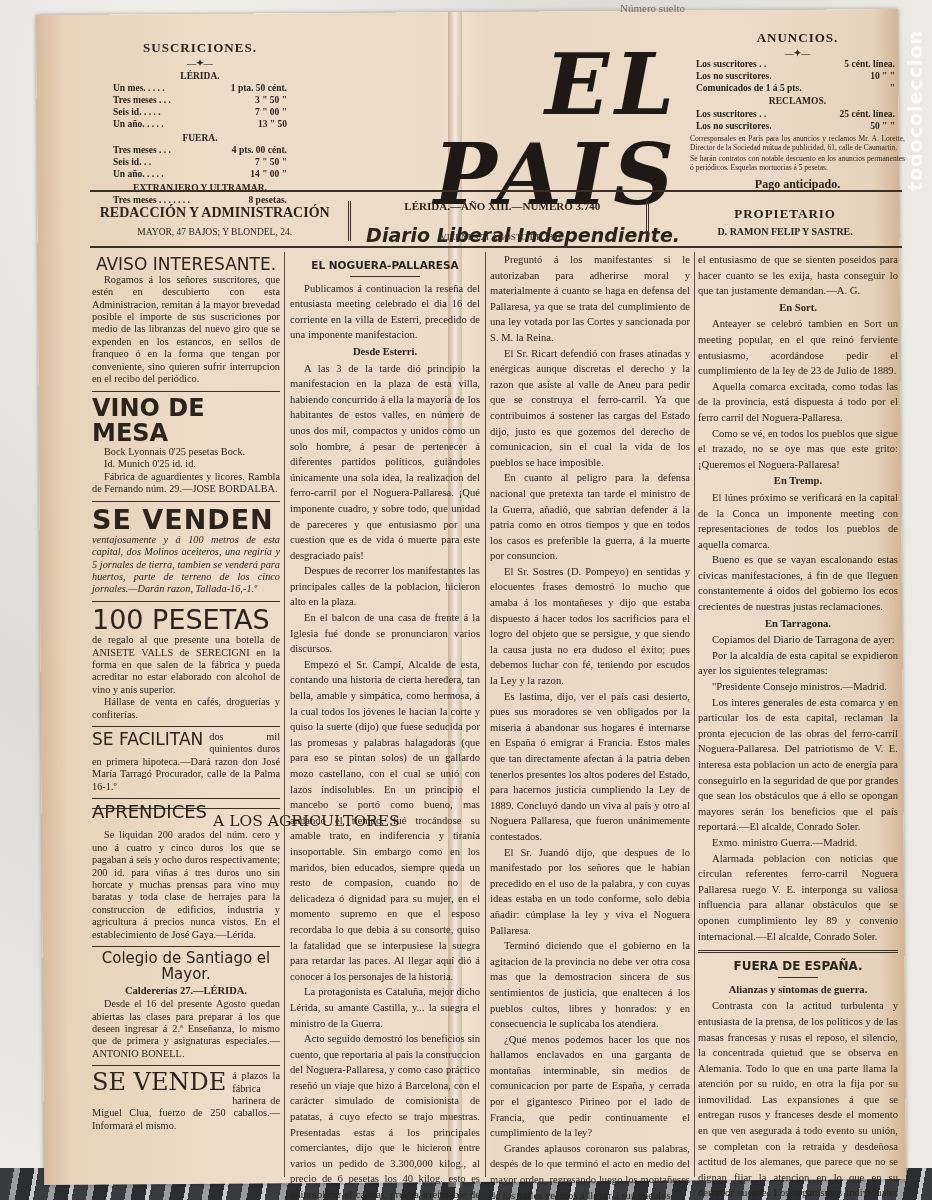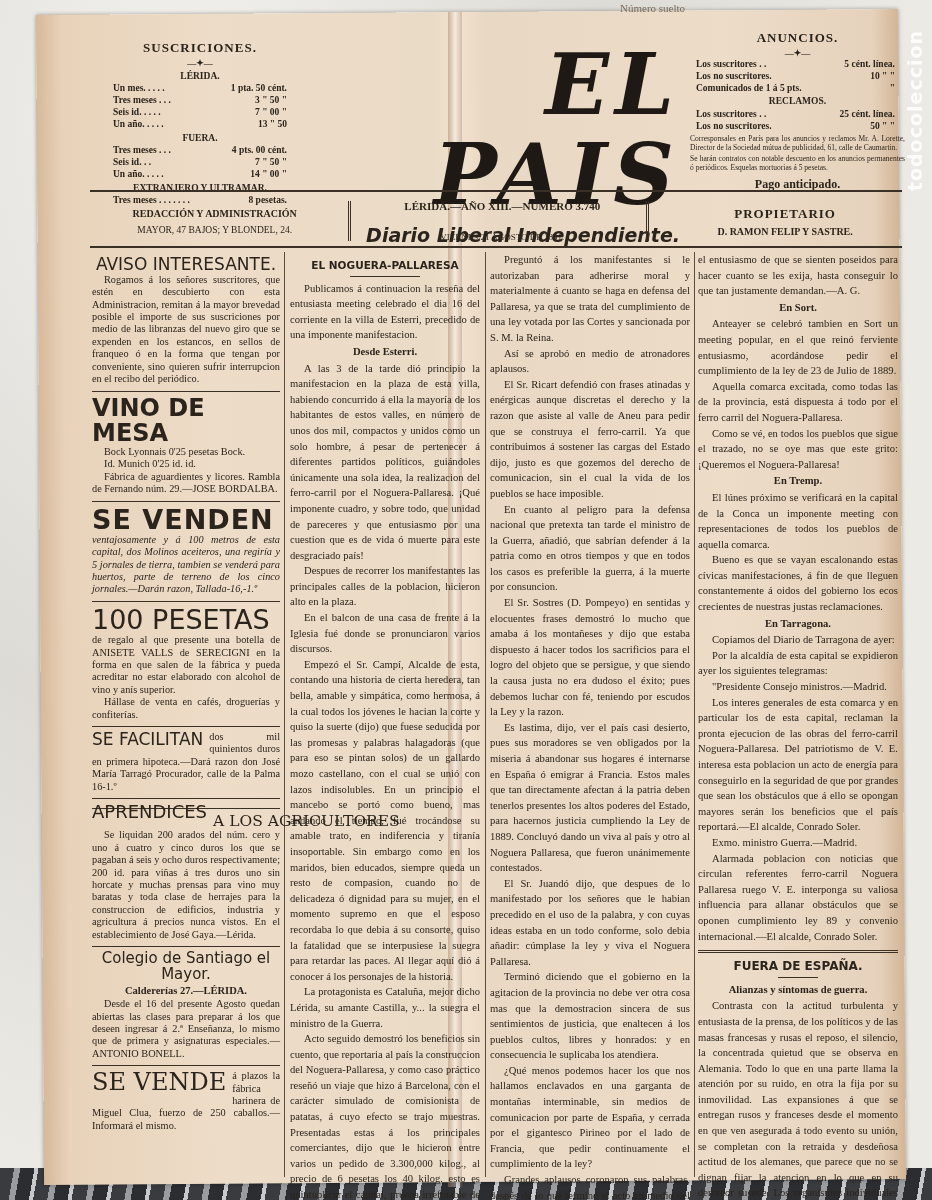--- a/index.html
+++ b/index.html
@@ -34,21 +34,21 @@
   .ads .orn{text-align:center;font-size:9px;}
   .ads .row{display:flex;justify-content:space-between;line-height:12px;padding:0 10px 0 6px;}
   .ads .sub-h{text-align:center;margin:2px 0;}
   .ads .small{font-size:7.5px;font-weight:normal;line-height:9px;text-align:justify;margin-top:2px;}
   .ads .pay{text-align:center;font-size:12px;margin-top:5px;}
 
   .rule{position:absolute;left:90px;width:812px;border-top:2px solid #3b3026;}
   .band{position:absolute;top:196px;left:95px;width:805px;height:50px;display:flex;align-items:center;}
   .band .cell{text-align:center;font-size:10.5px;}
   .band .c1{width:250px;}
-  .band .c1 .a{font-weight:bold;font-size:10px;}
+  .band .c1 .a{font-weight:bold;font-size:14px;}
   .band .c1 .b{font-size:9.5px;margin-top:6px;}
   .band .sep{width:8px;height:40px;border-left:3px double #3b3026;margin:0 14px;}
   .band .c2{width:270px;}
   .band .c2 .a{font-weight:bold;font-size:11px;}
   .band .c2 .b{font-size:9px;margin-top:20px;}
   .band .c3{width:240px;}
   .band .c3 .a{font-weight:bold;font-size:13px;letter-spacing:1px;}
   .band .c3 .b{font-weight:bold;font-size:10px;margin-top:4px;}
 
   .col{position:absolute;top:252px;font-size:10.6px;line-height:15.6px;text-align:justify;}
@@ -244,21 +244,20 @@
   <p>A las 3 de la tarde dió principio la manifestacion en la plaza de esta villa, habiendo concurrido á ella la mayoría de los habitantes de estos valles, en número de unos dos mil, compactos y unidos como un solo hombre, á pesar de pertenecer á diferentes partidos políticos, guiándoles únicamente una sola idea, la realizacion del ferro-carril por el Noguera-Pallaresa. ¡Qué imponente cuadro, y sobre todo, que unidad de pareceres y que entusiasmo por una cuestion que es de vida ó muerte para este desgraciado país!</p>
   <p>Despues de recorrer los manifestantes las principales calles de la poblacion, hicieron alto en la plaza.</p>
   <p>En el balcon de una casa de frente á la Iglesia fué donde se pronunciaron varios discursos.</p>
   <p>Empezó el Sr. Campí, Alcalde de esta, contando una historia de cierta heredera, tan bella, amable y simpática, como hermosa, á la cual todos los jóvenes le hacian la corte y quiso la suerte (dijo) que fuese seducida por las promesas y palabras halagadoras (que para eso se pintan solos) de un gallardo mozo castellano, con el cual se unió con lazos indisolubles. En un principio el mancebo se portó como bueno, mas andando el tiempo, fué trocándose su amable trato, en indiferencia y tiranía insoportable. Sin embargo como en los maridos, bien educados, siempre queda un resto de compasion, cuando no de delicadeza ó dignidad para su mujer, en el momento supremo en que el esposo recordaba lo que debia á su consorte, quiso la fatalidad que se interpusiese la suegra para retardar las paces. Al llegar aquí dió á conocer á los personajes de la historia.</p>
   <p>La protagonista es Cataluña, mejor dicho Lérida, su amante Castilla, y... la suegra el ministro de la Guerra.</p>
   <p>Acto seguido demostró los beneficios sin cuento, que reportaria al país la construccion del Noguera-Pallaresa, y como caso práctico reseñó un viaje que hizo á Barcelona, con el carácter simulado de comisionista de patatas, á cuyo efecto se trajo muestras. Presentadas estas á los principales comerciantes, dijo que le hicieron entre varios un pedido de 3.300,000 kilog., al precio de 6 pesetas los 40 kilog. esto es quintuplicar el capital, prueba irrefutable de la bondad de una de las primeras y mas abundantes producciones de este país; haciendo mencion de paso de la madera y ricos minerales, que están abandonados por falta de vías de comunicacion.</p>
 </div>
 
 <div class="col col3">
   <p>Preguntó á los manifestantes si le autorizaban para adherirse moral y materialmente á cuanto se haga en defensa del Pallaresa, ya que se trata del cumplimiento de una ley votada por las Cortes y sancionada por S. M. la Reina.</p>
-  <p>Así se aprobó en medio de atronadores aplausos.</p>
   <p>El Sr. Ricart defendió con frases atinadas y enérgicas aunque discretas el derecho y la razon que asiste al valle de Aneu para pedir que se construya el ferro-carril. Ya que contribuimos á sostener las cargas del Estado dijo, justo es que gozemos del derecho de comunicacion, sin el cual la vida de los pueblos se hace imposible.</p>
   <p>En cuanto al peligro para la defensa nacional que pretexta tan tarde el ministro de la Guerra, añadió, que sabrían defender á la patria como en otros tiempos y que en todos los casos es preferible la guerra, á la muerte por consuncion.</p>
   <p>El Sr. Sostres (D. Pompeyo) en sentidas y elocuentes frases demostró lo mucho que amaba á los montañeses y dijo que estaba dispuesto á hacer todos los sacrificios para el logro del objeto que se persigue, y que siendo la causa justa no era dudoso el éxito; pues debemos luchar con fé, teniendo por escudos la Ley y la razon.</p>
   <p>Es lastima, dijo, ver el país casi desierto, pues sus moradores se ven obligados por la miseria á abandonar sus hogares é internarse en España ó emigrar á Francia. Estos males que tan directamente afectan á la patria deben tenerlos presentes los altos poderes del Estado, para hacernos justicia cumpliendo la Ley de 1889. Concluyó dando un viva al país y otro al Noguera Pallaresa, que fueron unánimemente contestados.</p>
   <p>El Sr. Juandó dijo, que despues de lo manifestado por los señores que le habian precedido en el uso de la palabra, y con cuyas ideas estaba en un todo conforme, solo debia añadir: cúmplase la ley y viva el Noguera Pallaresa.</p>
   <p>Terminó diciendo que el gobierno en la agitacion de la provincia no debe ver otra cosa mas que la demostracion sincera de sus sentimientos de justicia, que enaltecen á los pueblos cultos, libres y honrados: y en consecuencia le suplicaba los atendiera.</p>
   <p>¿Qué menos podemos hacer los que nos hallamos enclavados en una garganta de montañas interminable, sin medios de comunicacion por parte de España, y cerrada por el gigantesco Pirineo por el lado de Francia, que pedir continuamente el cumplimiento de la ley?</p>
   <p>Grandes aplausos coronaron sus palabras, despés de lo que terminó el acto en medio del mayor orden, regresando luego los montañeses de los valles vecinos á llevar á sus pueblos</p>
 </div>
 

